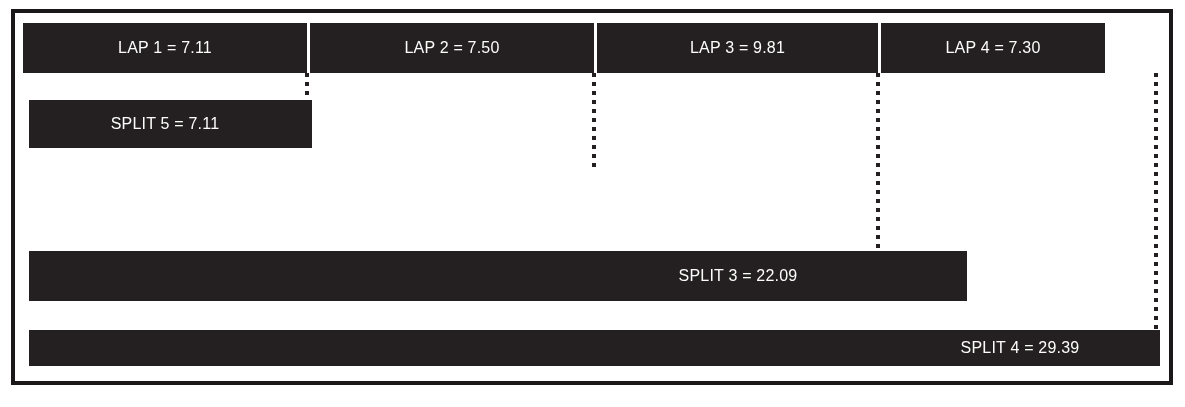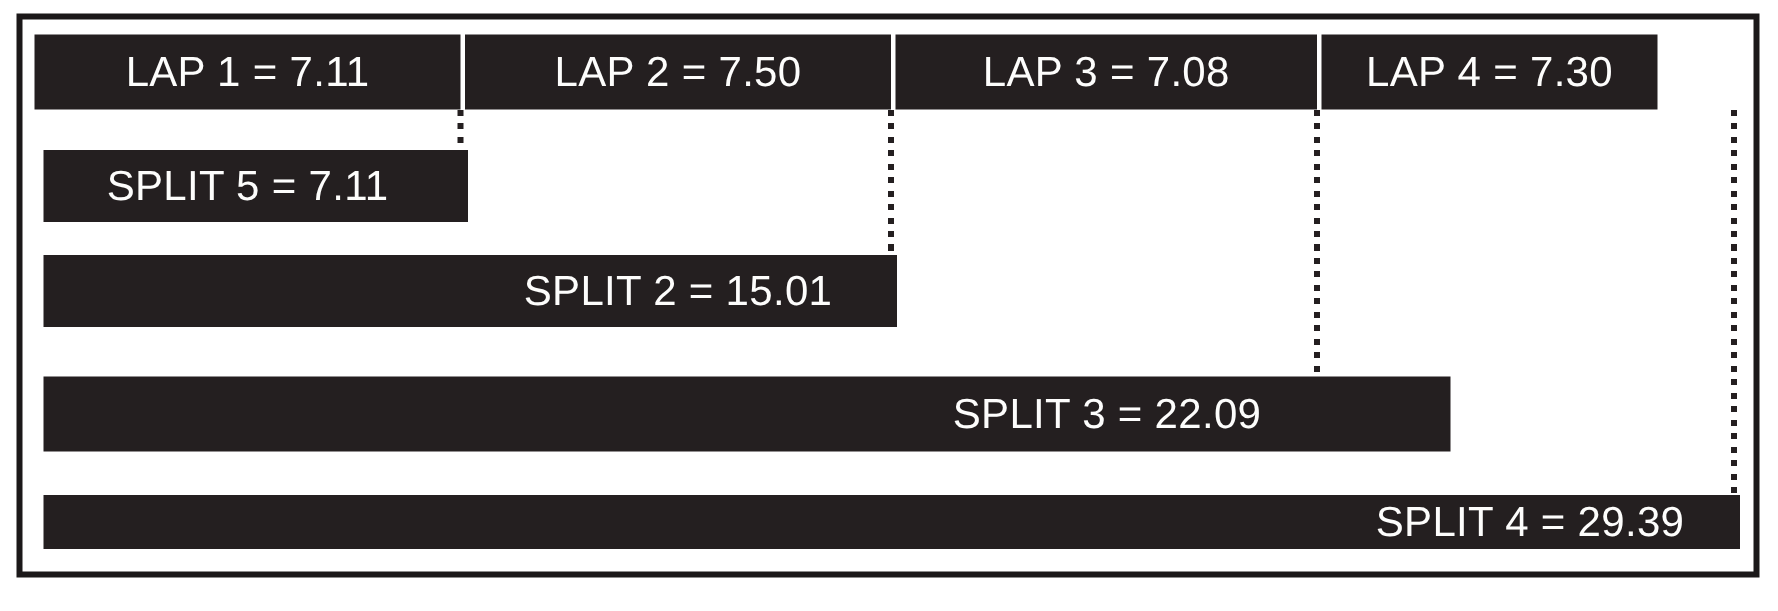--- a/index.html
+++ b/index.html
@@ -22,21 +22,21 @@
     position: absolute;
     left: 11px; top: 9px;
     width: 1162px; height: 376px;
     border: 4px solid var(--frame);
     background: transparent;
   }
   .bar {
     position: absolute;
     background: var(--bar);
     color: var(--label);
-    font-size: 28px;
+    font-size: 16px;
     letter-spacing: 0.2px;
   }
   .lap-bar {
     top: 23px; height: 50px;
     display: flex;
     align-items: center;
     justify-content: center;
   }
   .lap-1 { left: 23px;  width: 284px; }
   .lap-2 { left: 310px; width: 284px; text-align: center; }
@@ -82,37 +82,34 @@
 
   <div class="frame"></div>
 
   <div class="bar lap-bar lap-1">
     <span>LAP 1 = 7.11</span>
   </div>
   <div class="bar lap-bar lap-2">
     <span>LAP 2 = 7.50</span>
   </div>
   <div class="bar lap-bar lap-3">
-    <span>LAP 3 = 7.08</span>
+    <span>LAP 3 = 9.81</span>
   </div>
   <div class="bar lap-bar lap-4">
     <span>LAP 4 = 7.30</span>
   </div>
 
   <div class="dotted dot-1"></div>
   <div class="dotted dot-2"></div>
   <div class="dotted dot-3"></div>
   <div class="dotted dot-4"></div>
 
   <div class="bar split-bar split-1">
     <span class="split-label">SPLIT 5 = 7.11</span>
   </div>
-  <div class="bar split-bar split-2">
-    <span class="split-label">SPLIT 2 = 15.01</span>
-  </div>
   <div class="bar split-bar split-3">
     <span class="split-label">SPLIT 3 = 22.09</span>
   </div>
   <div class="bar split-bar split-4">
     <span class="split-label">SPLIT 4 = 29.39</span>
   </div>
 
 </div>
 
 </body></html>

